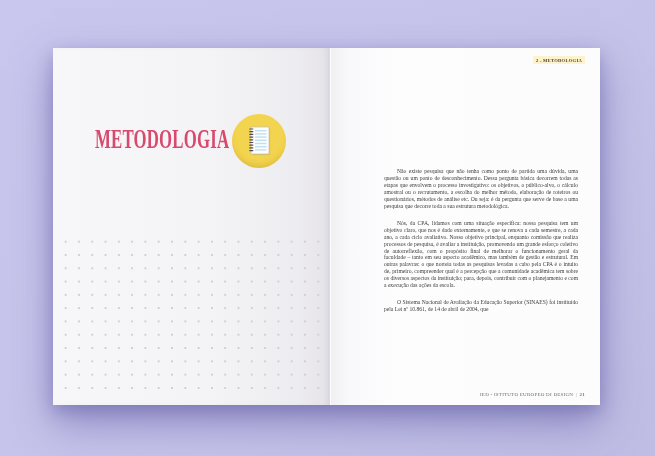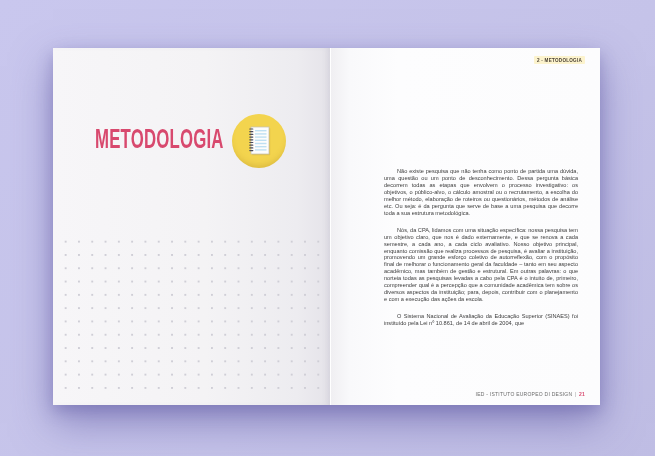--- a/index.html
+++ b/index.html
@@ -12,21 +12,21 @@
   .stage { position: absolute; inset: 0; background: linear-gradient(135deg, #c9c7ee 0%, #c5c3e9 60%, #bfbde4 100%); }
 
   .spread {
     position: absolute;
     left: 53px; top: 48px;
     width: 547px; height: 357px;
     display: flex;
     box-shadow: 0 18px 38px rgba(88, 82, 158, 0.50),
                 0 6px 14px rgba(88, 82, 158, 0.35);
   }
-  .page { position: relative; height: 100%; }
+  .page { position: relative; height: 100%; font-family: Liberation Serif, serif; }
   .page-left {
     width: 277px;
     background: linear-gradient(to right, #f7f6f8 0%, #f4f3f5 55%, #edecf0 88%, #e5e3e9 100%);
     box-shadow: inset -5px 0 7px -4px rgba(70, 70, 110, 0.14);
   }
   .page-right {
     width: 270px;
     border-left: 1px solid #ffffff;
     background: linear-gradient(to right, #f0eff2 0%, #f9f9fb 7%, #fdfdfe 25%, #fcfcfd 100%);
   }

